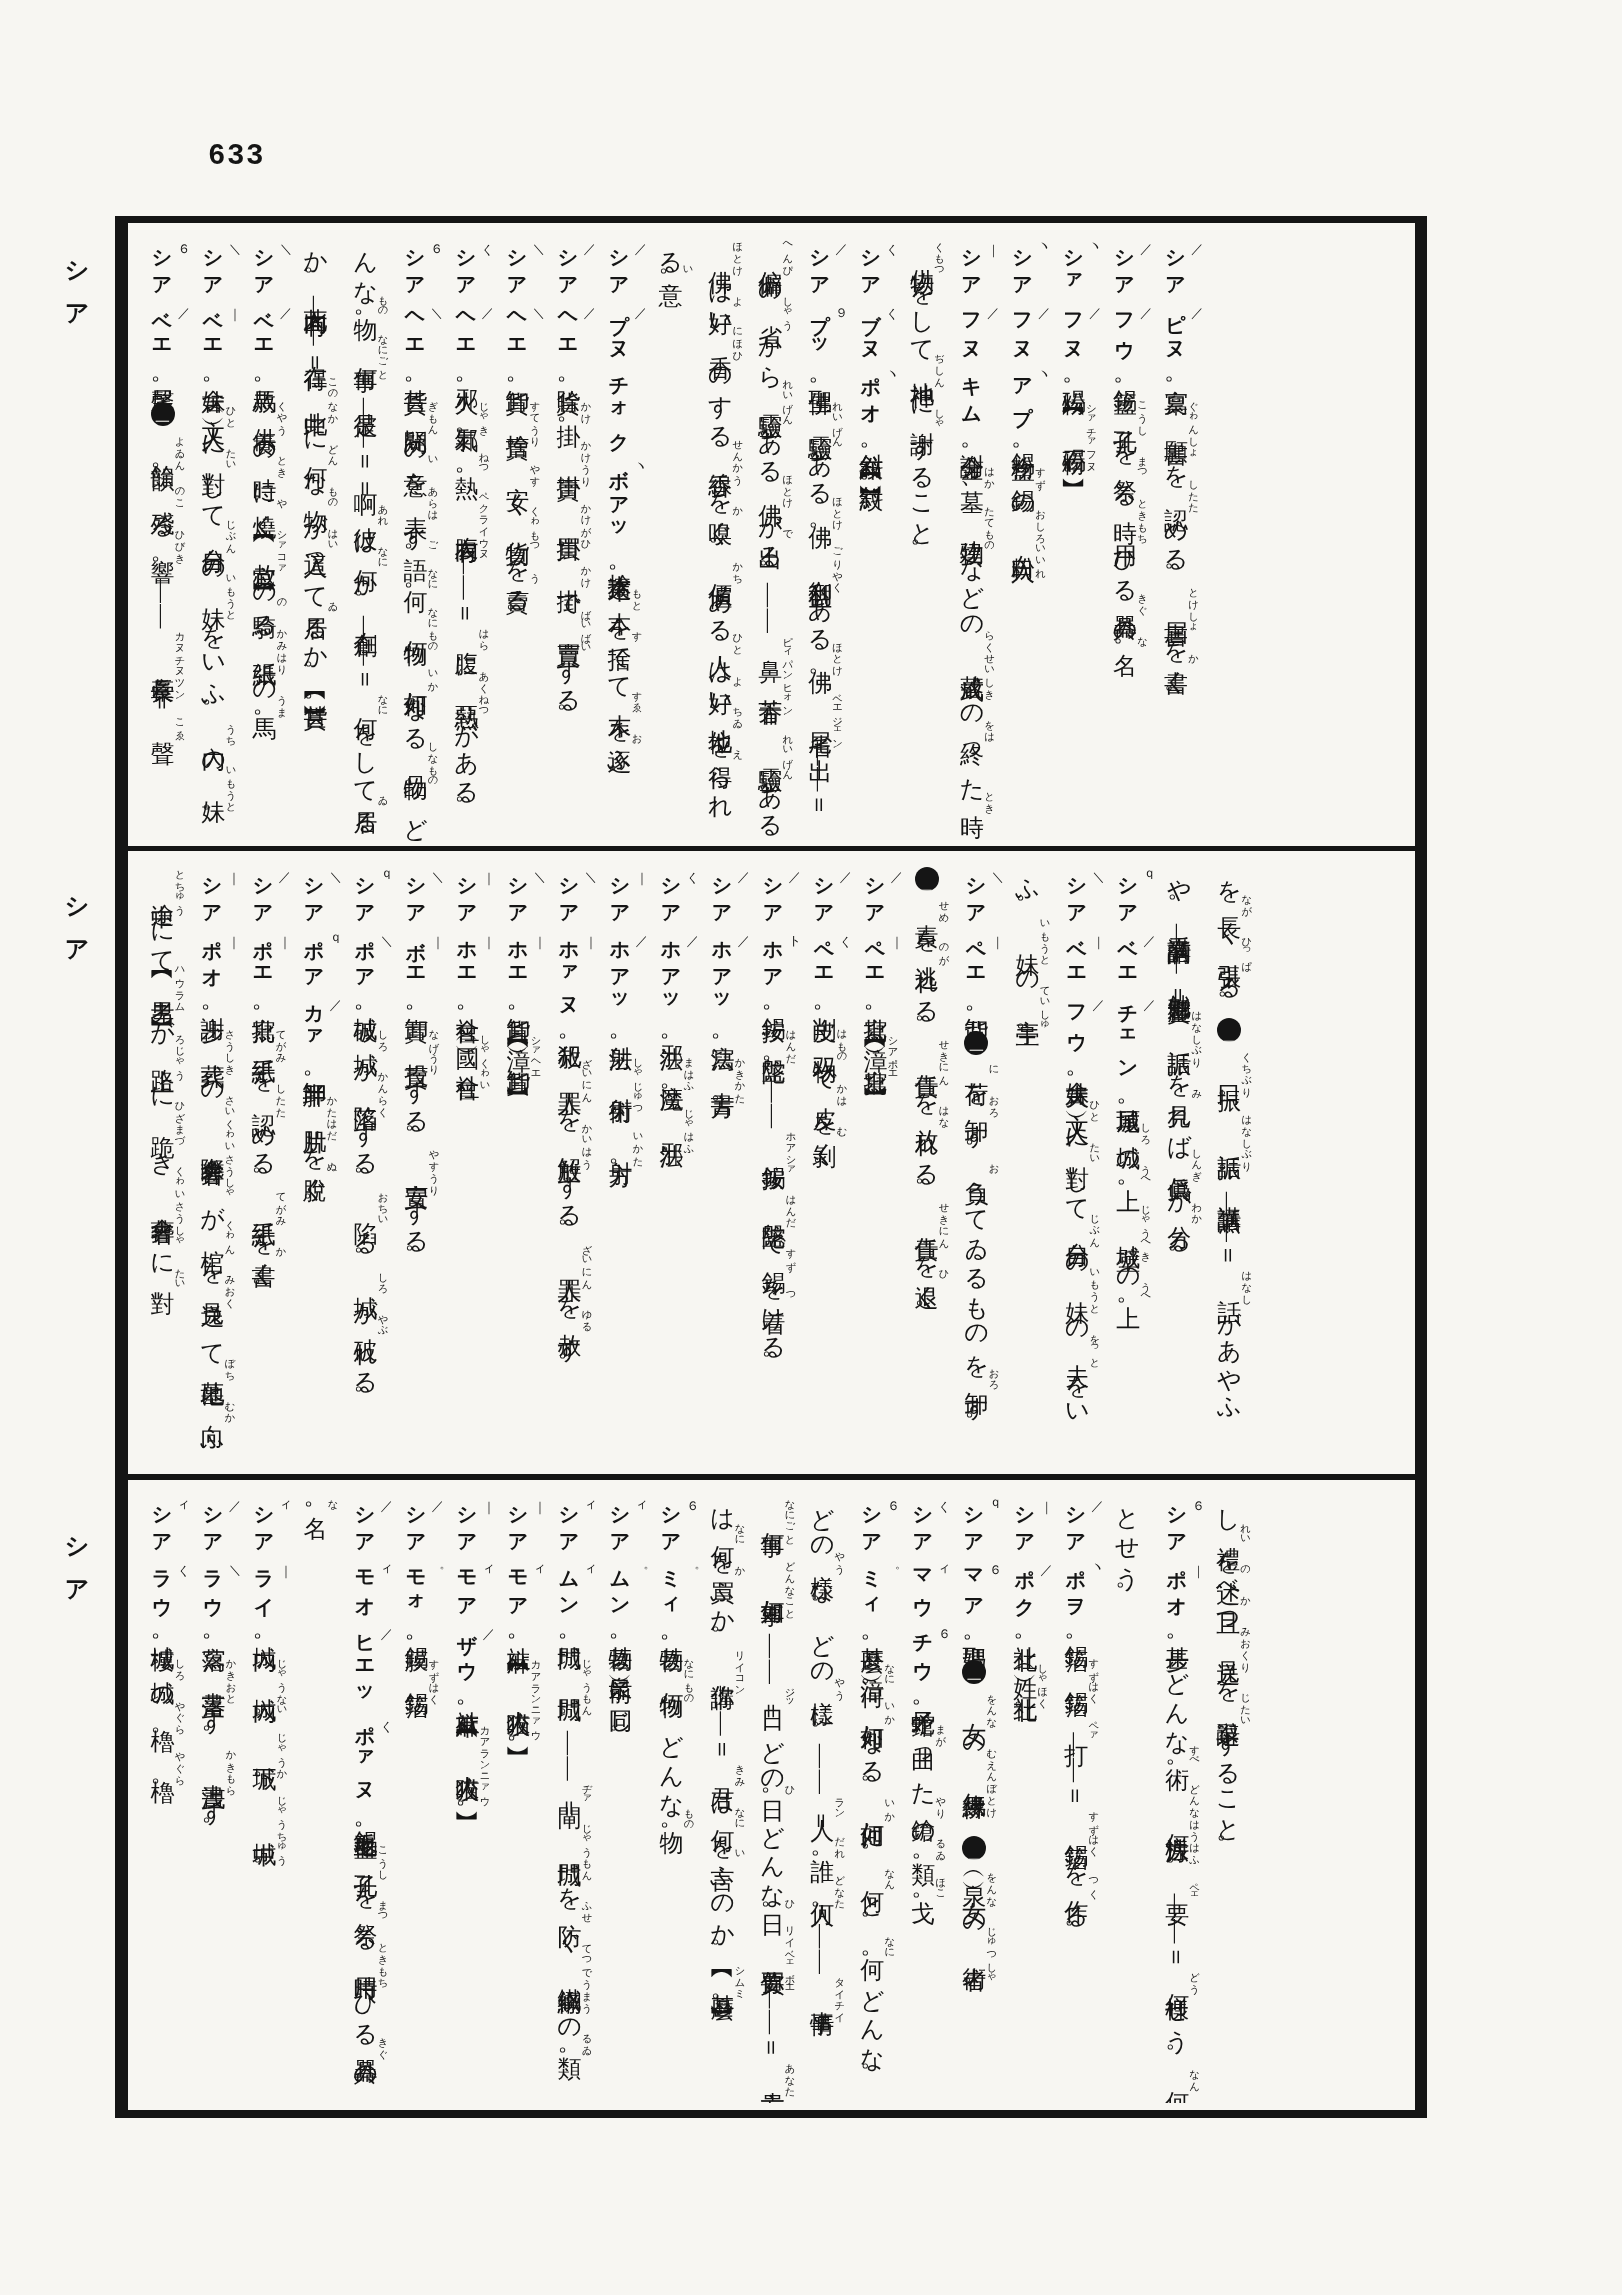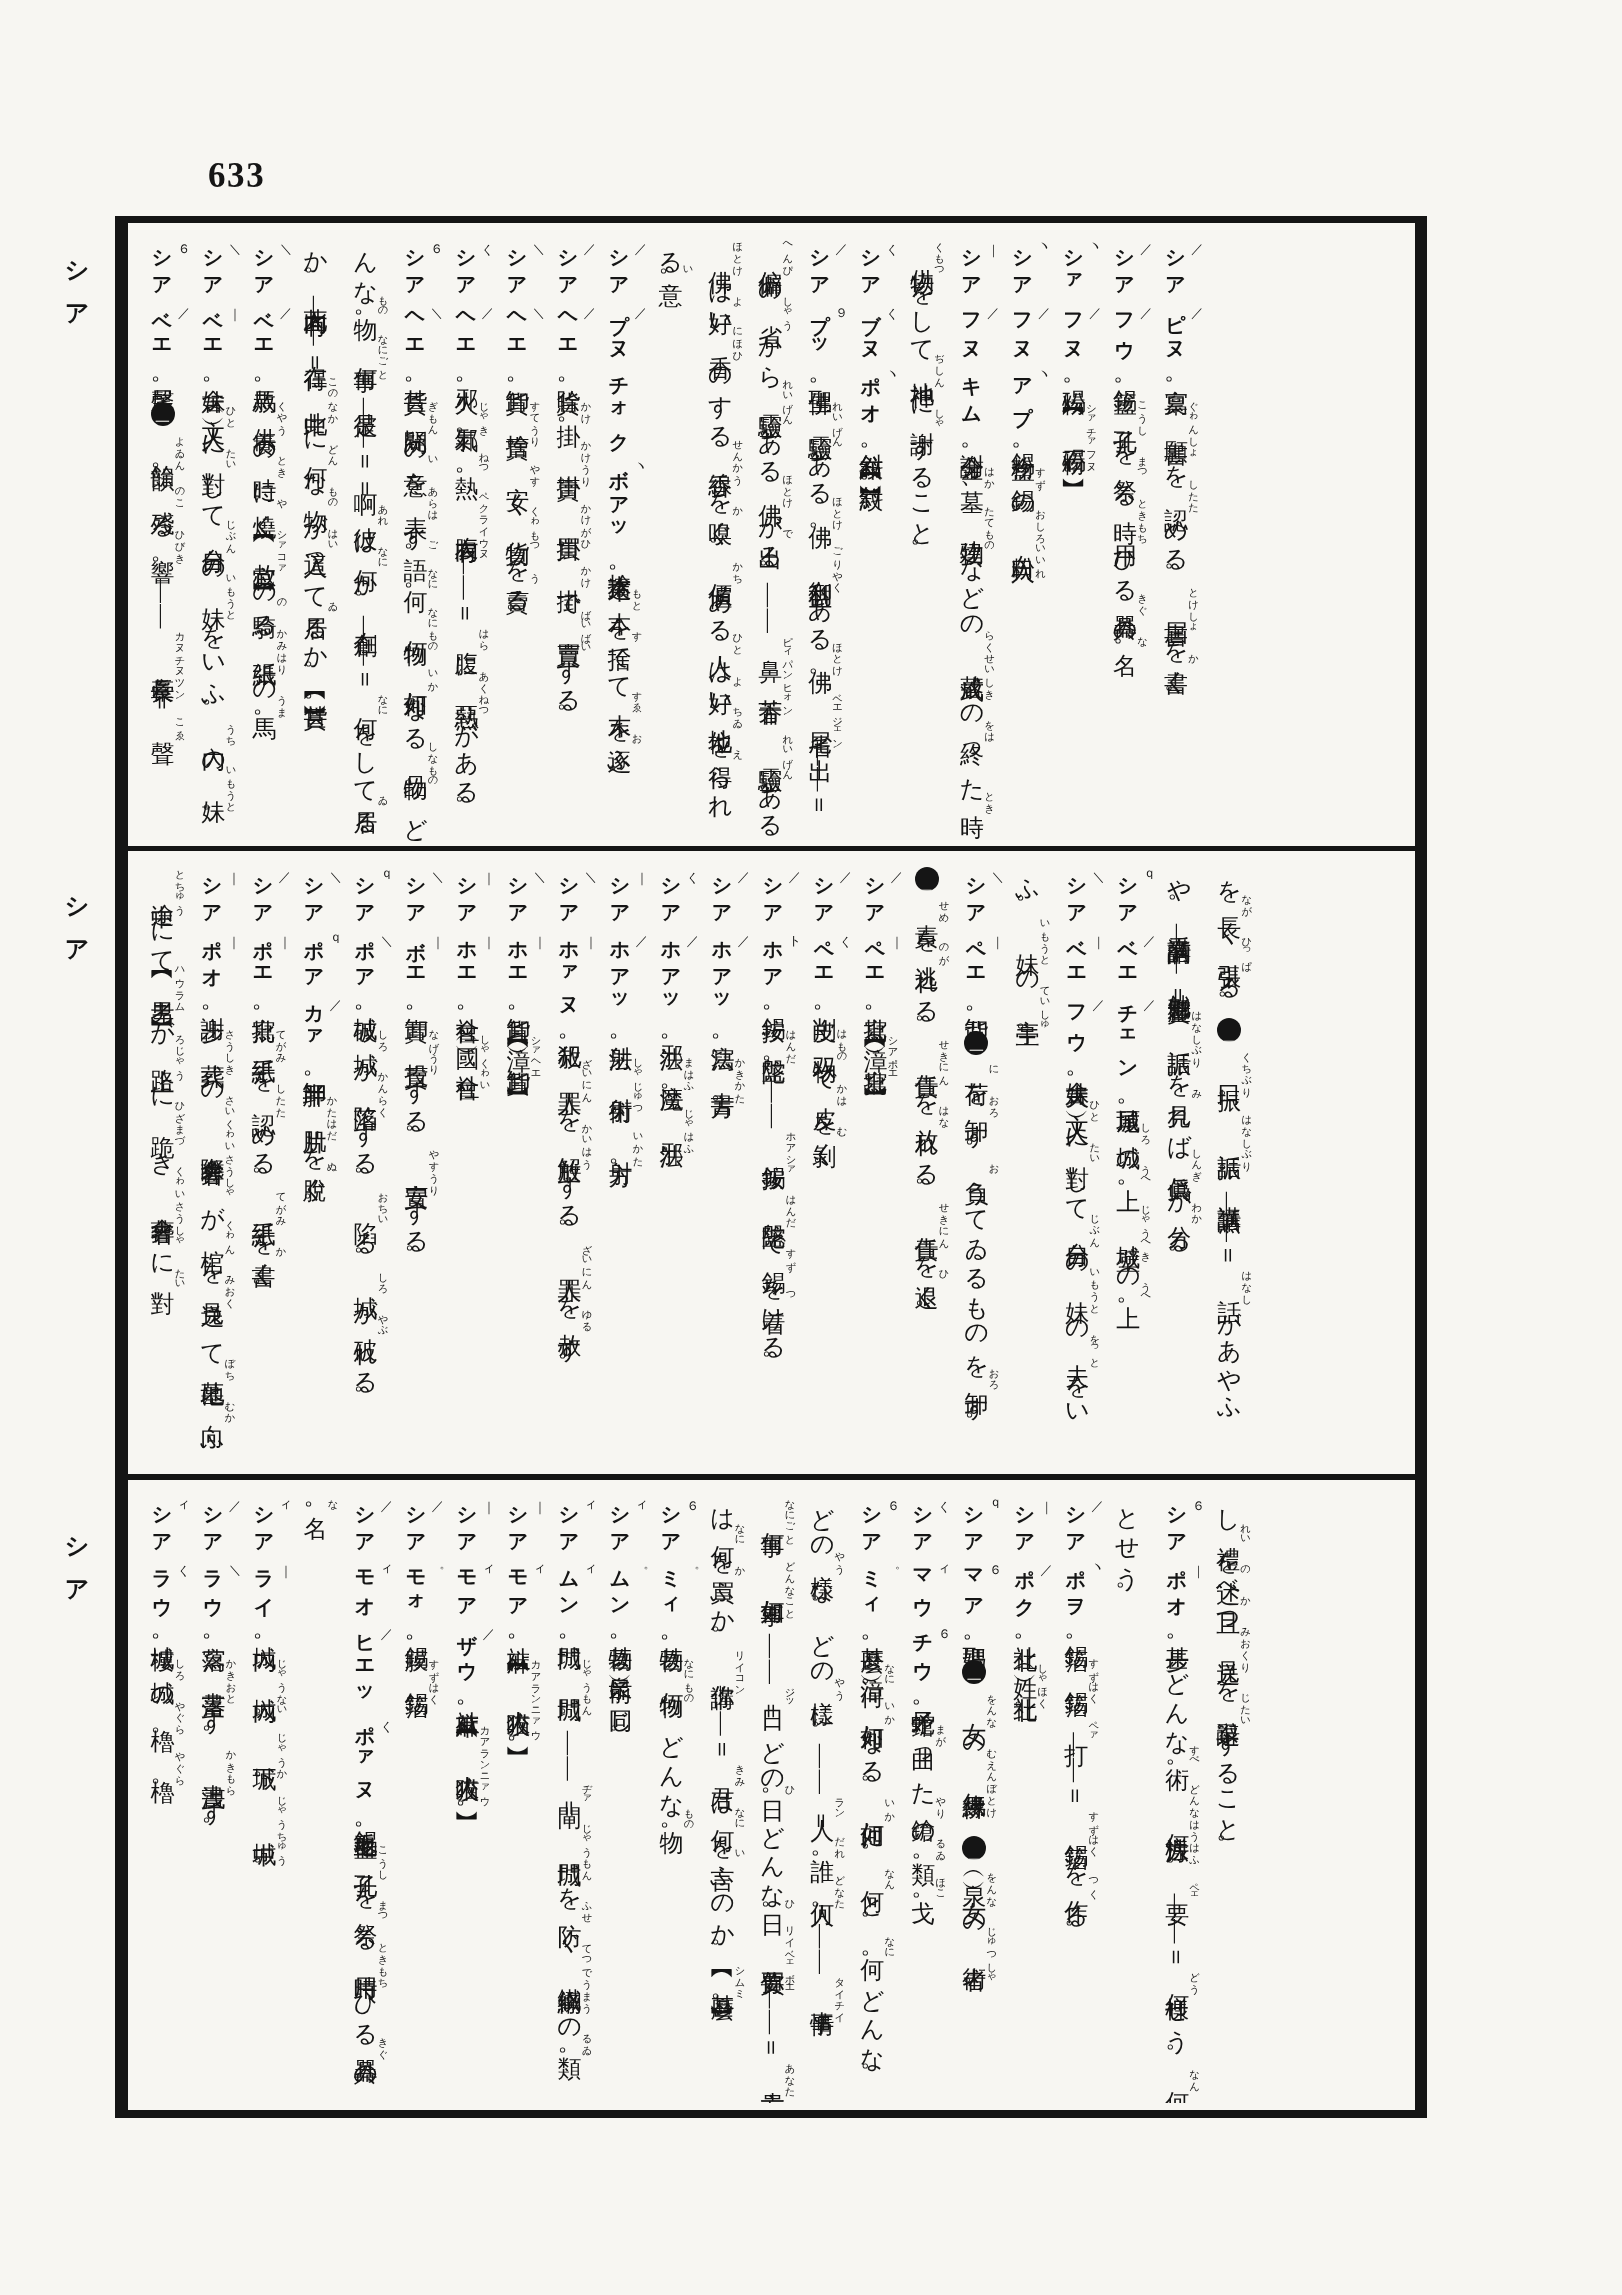--- a/index.html
+++ b/index.html
@@ -4,23 +4,23 @@
 <style>
   :root{ --ink:#151515; --paper:#f7f6f2; }
   html,body{ margin:0; padding:0; }
   body{
     width:1623px; height:2295px; position:relative;
     background:var(--paper); color:var(--ink);
     font-family:"Liberation Serif","DejaVu Serif",serif;
   }
   .page{ position:absolute; inset:0; }
   .page-number{
-    position:absolute; left:208px; top:156px;
-    font-size:35px; font-weight:700; letter-spacing:1.6px;
-    font-family:Liberation Serif, serif;
+    position:absolute; left:208px; top:140px;
+    font-size:29px; font-weight:700; letter-spacing:1.6px;
+    font-family:Liberation Mono, monospace;
   }
   .margin-label{
     position:absolute; left:61px;
     writing-mode:vertical-rl; text-orientation:upright;
     font-size:24px; font-weight:600; letter-spacing:15px;
   }
   .ml-0{ top:245px; } .ml-1{ top:881px; } .ml-2{ top:1521px; }
   .frame{
     position:absolute; left:115px; top:216px;
     width:1312px; height:1902px; box-sizing:border-box;

